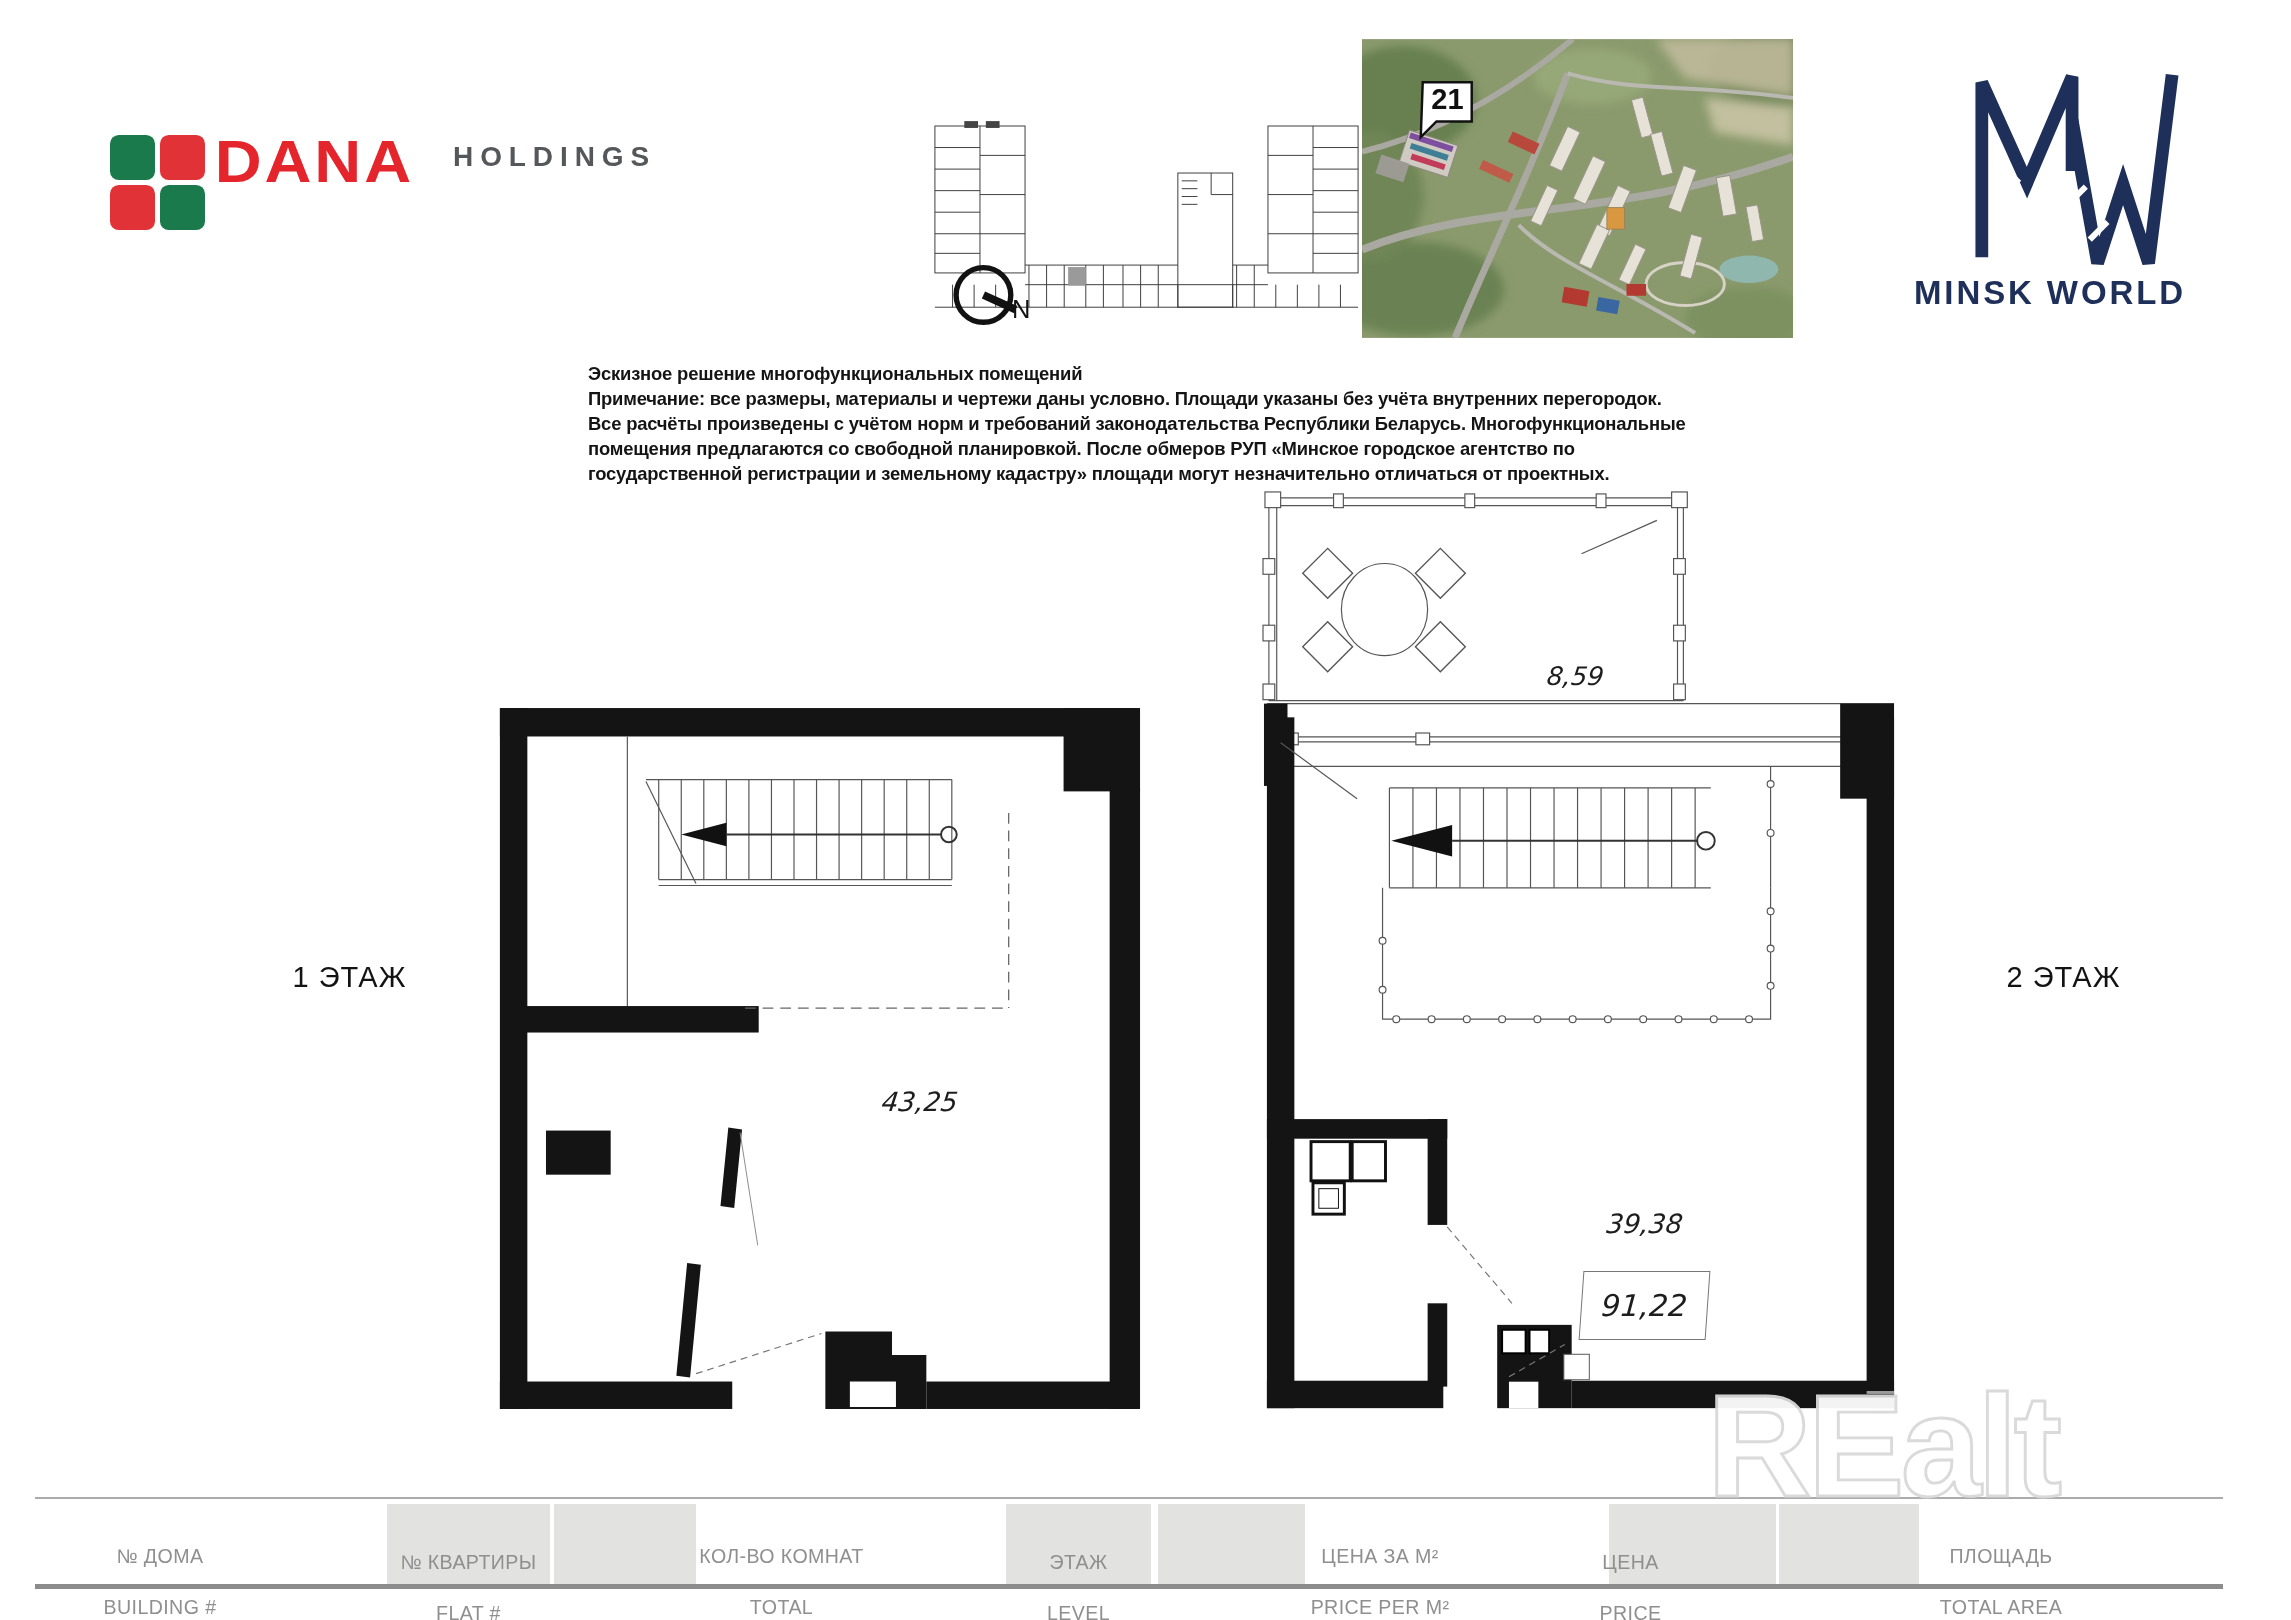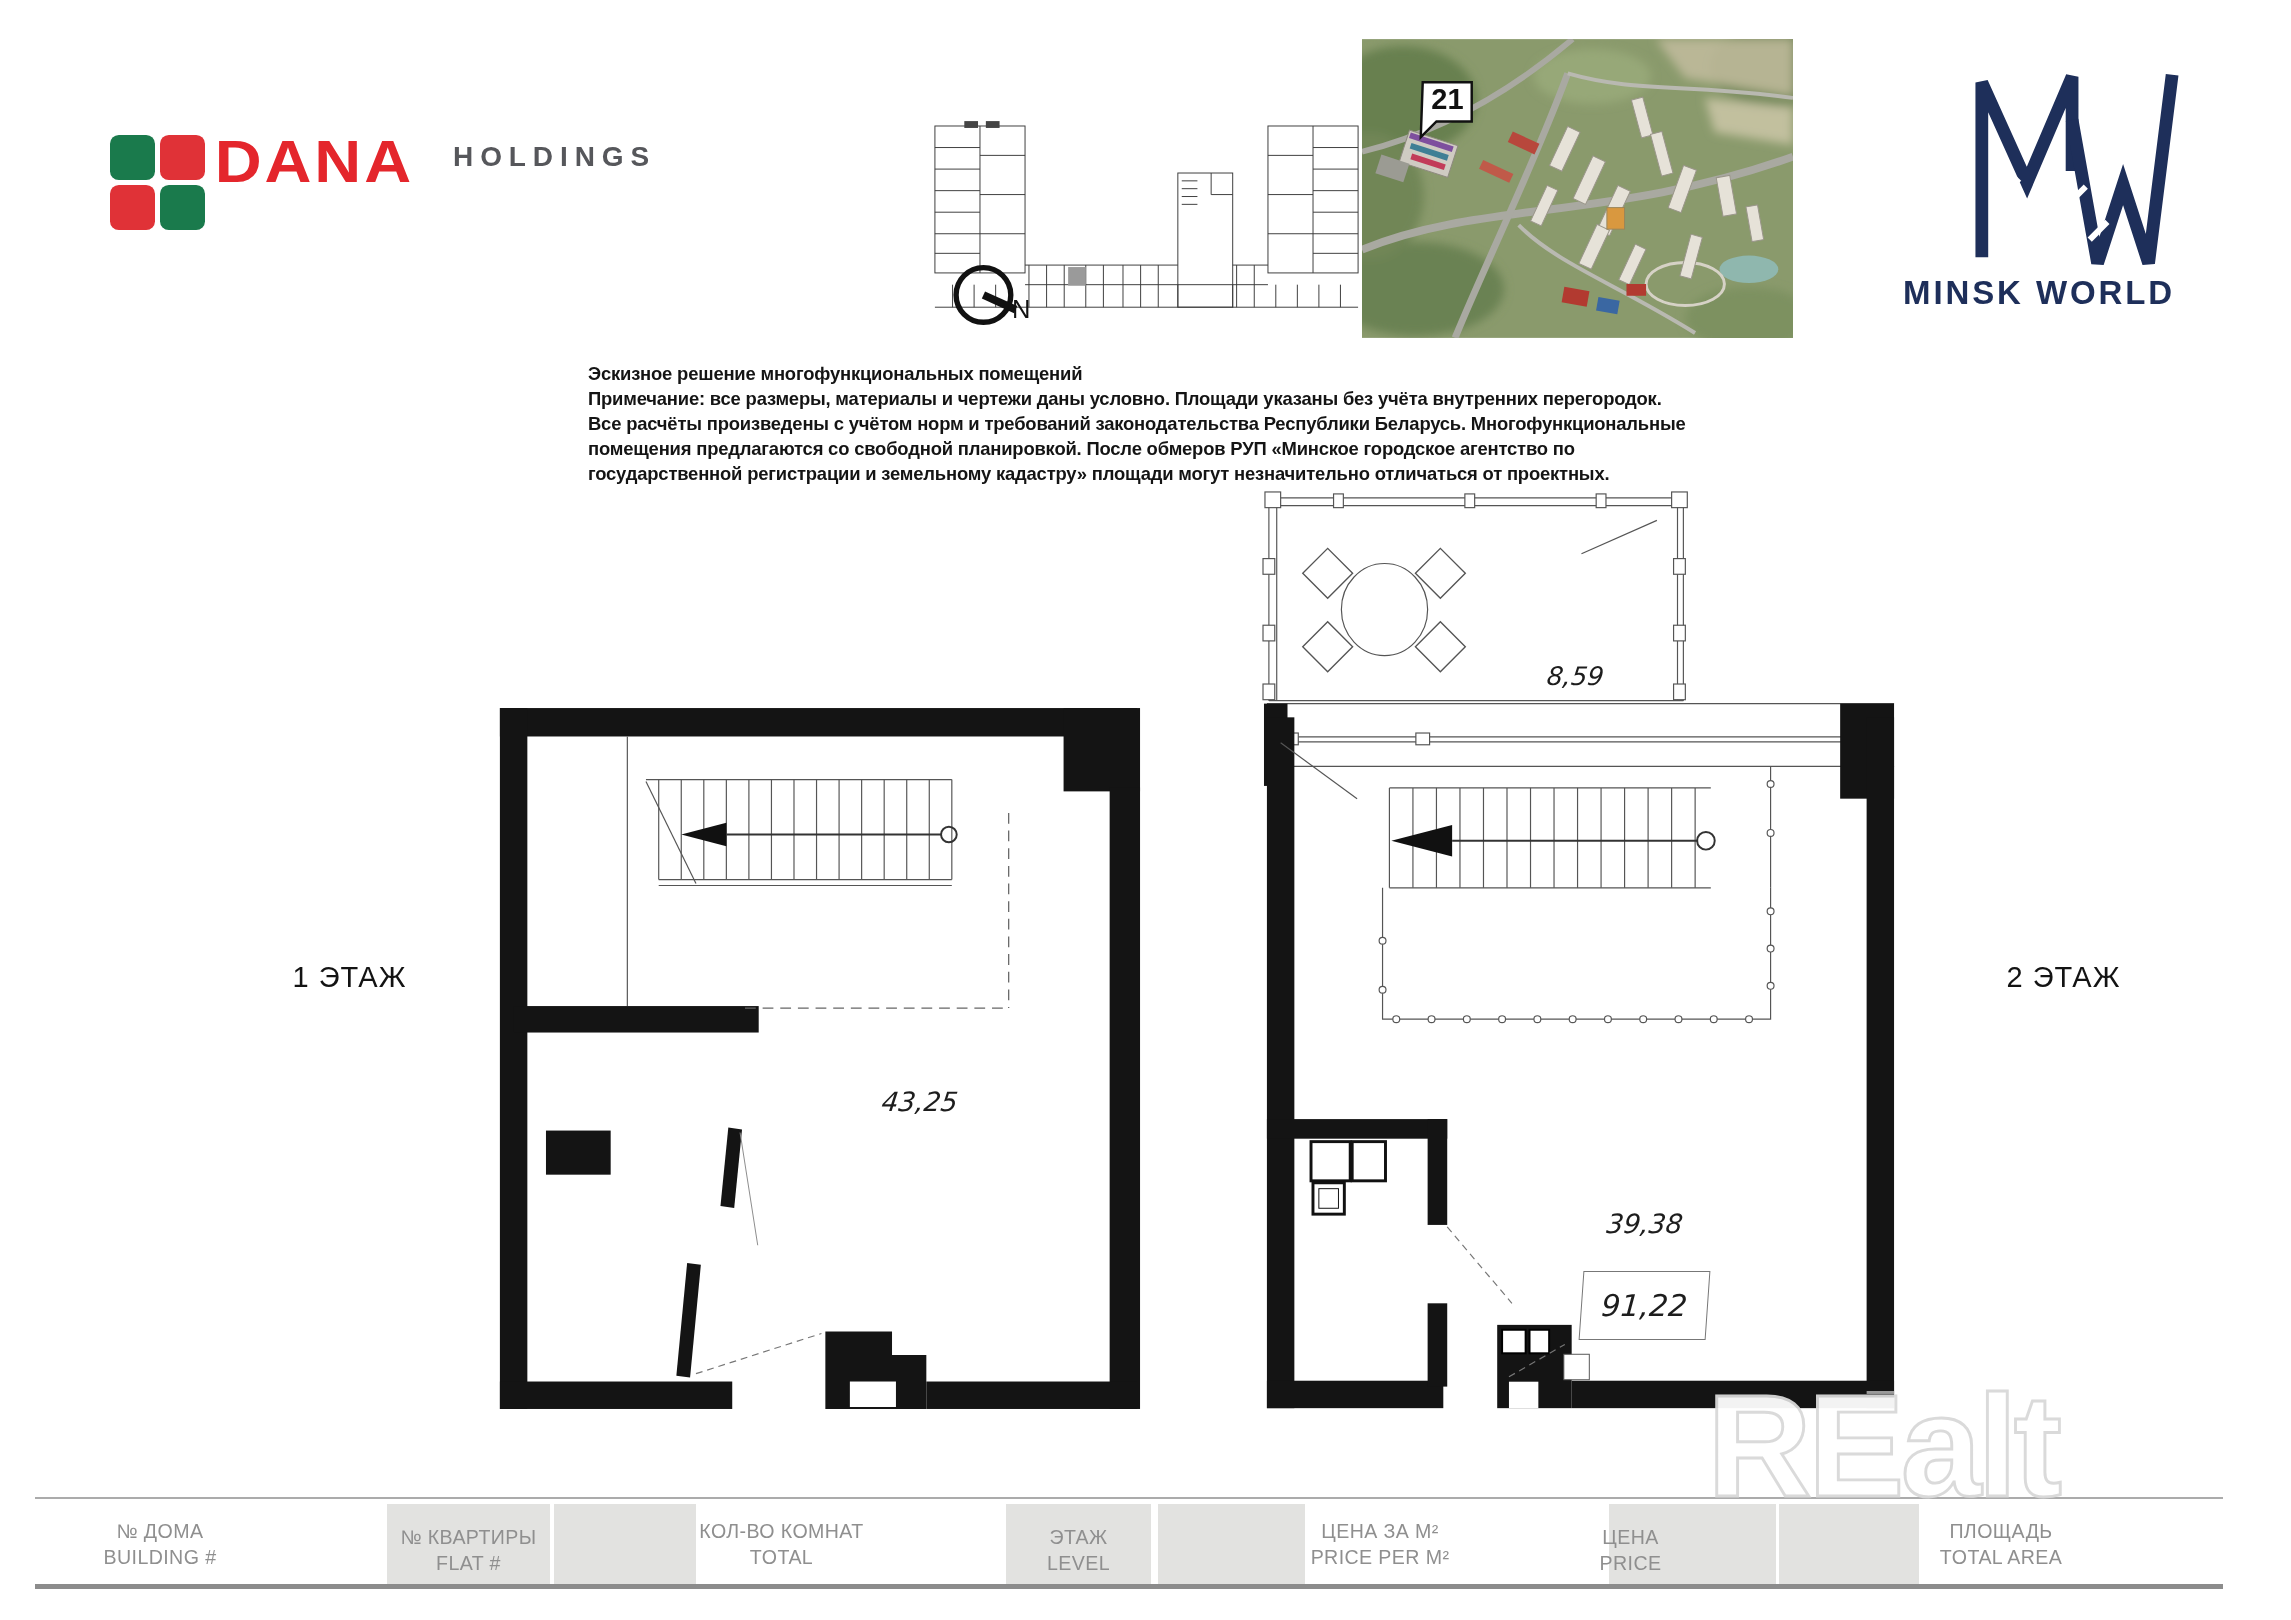--- a/index.html
+++ b/index.html
@@ -27,21 +27,21 @@
   .compass{left:943px;top:251px;}
   .compass-n{left:1012px;top:295px;font-size:25.5px;color:#111;}
 
   
   .aerial{left:1362px;top:39px;width:431px;height:299px;}
   .callout-num{left:1423px;top:80px;width:49px;height:39px;display:flex;align-items:center;justify-content:center;
                font-size:29px;font-weight:bold;color:#111;z-index:5;}
 
   
   .mw-logo{left:1968px;top:63px;}
-  .mw-word{left:1903px;top:274px;width:294px;font-size:33px;font-weight:bold;
+  .mw-word{left:1903px;top:274px;width:294px;text-align:center;font-size:33px;font-weight:bold;
            color:#1e2f5a;letter-spacing:2.9px;}
 
   
   .disclaimer{left:588px;top:361px;width:1186px;font-size:19px;font-weight:bold;line-height:25px;
               color:#141414;white-space:pre-line;letter-spacing:-0.2px;
               transform:scaleX(0.97);transform-origin:left top;}
 
   
   .plan1{left:495px;top:701px;} .plan2{left:1259px;top:490px;}
   .floor-label{font-size:29px;color:#131313;letter-spacing:1px;}
@@ -68,21 +68,21 @@
   .fline-bottom{left:35px;top:1584px;width:2188px;height:4.9px;background:#8c8c8c;}
   .fcell{top:1504px;height:80px;background:#e2e2e0;}
   .fc1{left:387px;width:163px;} .fc2{left:554px;width:142px;}
   .fc3{left:1006px;width:145px;} .fc4{left:1158px;width:147px;}
   .fc5{left:1609px;width:167px;} .fc6{left:1779px;width:140px;}
   .flabel{top:1519px;height:59px;color:#8f8f8f;font-size:19.6px;line-height:25.5px;text-align:center;letter-spacing:0.4px;}
   .fl-b{left:57px;width:206px;} .fl-f{left:387px;width:163px;top:1525px;}
   .fl-r{left:676px;width:211px;} .fl-l{left:1006px;width:145px;top:1525px;}
   .fl-ppm{left:1282px;width:196px;} .fl-p{left:1547px;width:167px;top:1525px;}
   .fl-ta{left:1903px;width:196px;}
-  .flabel span{display:block;}
+  .flabel span{display:block;margin-top:25px;}
 
   svg .w{fill:#141414;stroke:none;}
   svg .tl{stroke:#555;stroke-width:1.2;fill:none;}
   svg .tl2{stroke:#333;stroke-width:2;fill:none;}
   svg .dash{stroke:#666;stroke-width:1.3;fill:none;stroke-dasharray:11 7;}
   svg .dash2{stroke:#777;stroke-width:1.2;fill:none;stroke-dasharray:7 5;}
 </style>
 </head>
 <body>
 

